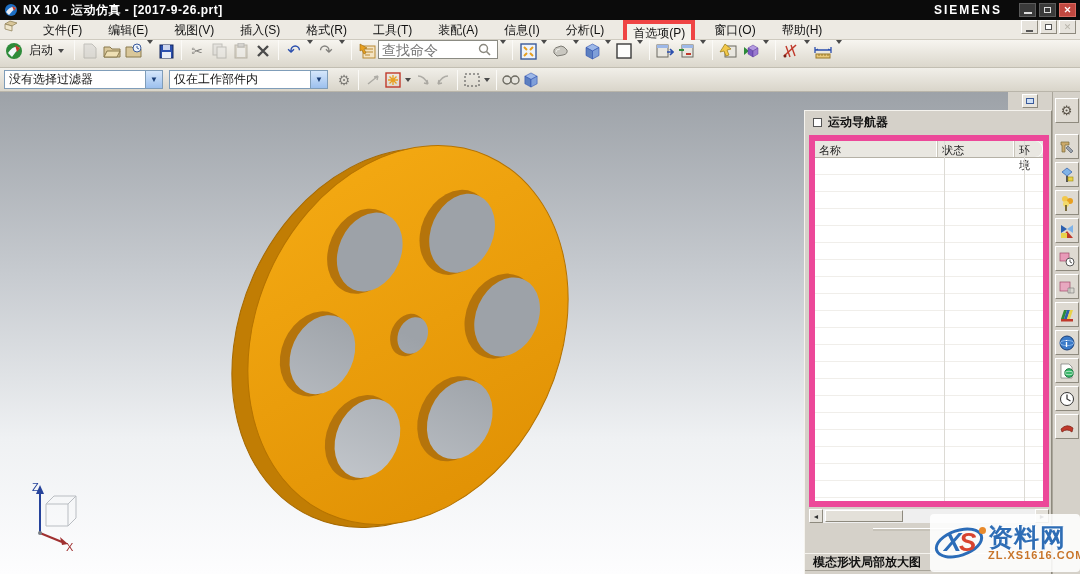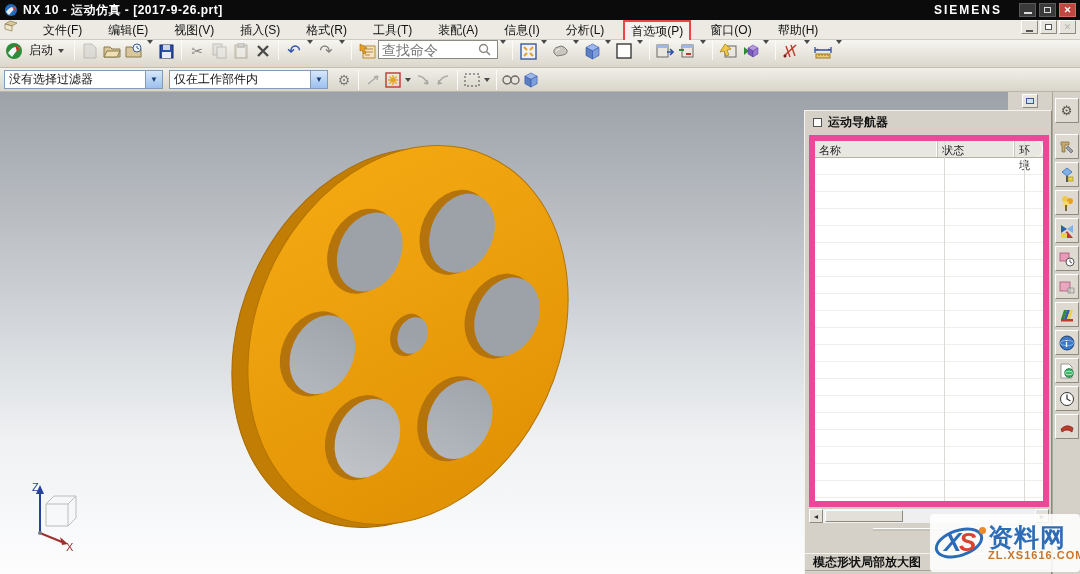--- a/index.html
+++ b/index.html
@@ -12,21 +12,21 @@
   .titlebar .brand { margin-left:auto; font-weight:bold; font-size:12px; letter-spacing:2px; margin-right:14px; }
   .tb-btn { width:17px; height:14px; margin-left:3px; display:flex; align-items:center; justify-content:center; background:#3a3a3a; border:1px solid #5a5a5a; color:#ddd; font-size:9px; line-height:1; }
   .tb-btn.close { background:#C14840; border-color:#d86a60; color:#fff; font-weight:bold; }
   .glyph-min { width:8px; height:2px; background:#ddd; margin-top:6px; }
   .glyph-restore { width:7px; height:6px; border:1px solid #ddd; }
 
   
   .menubar { position:absolute; left:0; top:20px; width:1080px; height:20px; background:#EDEAE3; border-bottom:1px solid #CFCBC0; display:flex; align-items:flex-start; padding-left:4px;gap:12px; }
   .menubar .sysicon { width:14px; height:12px; margin-right:6px; }
   .menu-item { padding:2px 7px; color:#111; white-space:nowrap; }
-  .menu-item.highlight { border:2px solid #ef4444; background:#F3F1EB; padding:1px 6px; }
+  .menu-item.highlight { border:4px solid #ef4444; background:#F3F1EB; padding:1px 6px; }
   .child-btns { margin-left:auto; margin-right:4px; display:flex; }
   .cw-btn { width:17px; height:14px; margin-left:2px; background:#E6E3DC; border:1px solid; border-color:#fff #8e8a7e #8e8a7e #fff; display:flex; align-items:center; justify-content:center; color:#777; font-size:9px; }
   .glyph-min2 { width:7px; height:2px; background:#555; margin-top:7px; }
   .glyph-rest2 { width:7px; height:6px; border:1px solid #555; background:#fff; }
   .cw-btn.dim { color:#b7b3a9; }
 
   
   .toolbar1 { position:absolute; left:0; top:40px; width:1080px; height:28px; background:linear-gradient(#F7F5F0,#DBD7CC); border-bottom:1px solid #C2BEB2; display:flex; align-items:flex-start; padding-left:3px; }
   .toolbar2 { position:absolute; left:0; top:68px; width:1080px; height:24px; background:linear-gradient(#F1EFE9,#D9D5CA); border-bottom:1px solid #B9B5AA; display:flex; align-items:center; padding-left:4px; }
   .btn { height:22px; min-width:22px; display:flex; align-items:center; justify-content:center; padding:0 1px; }

